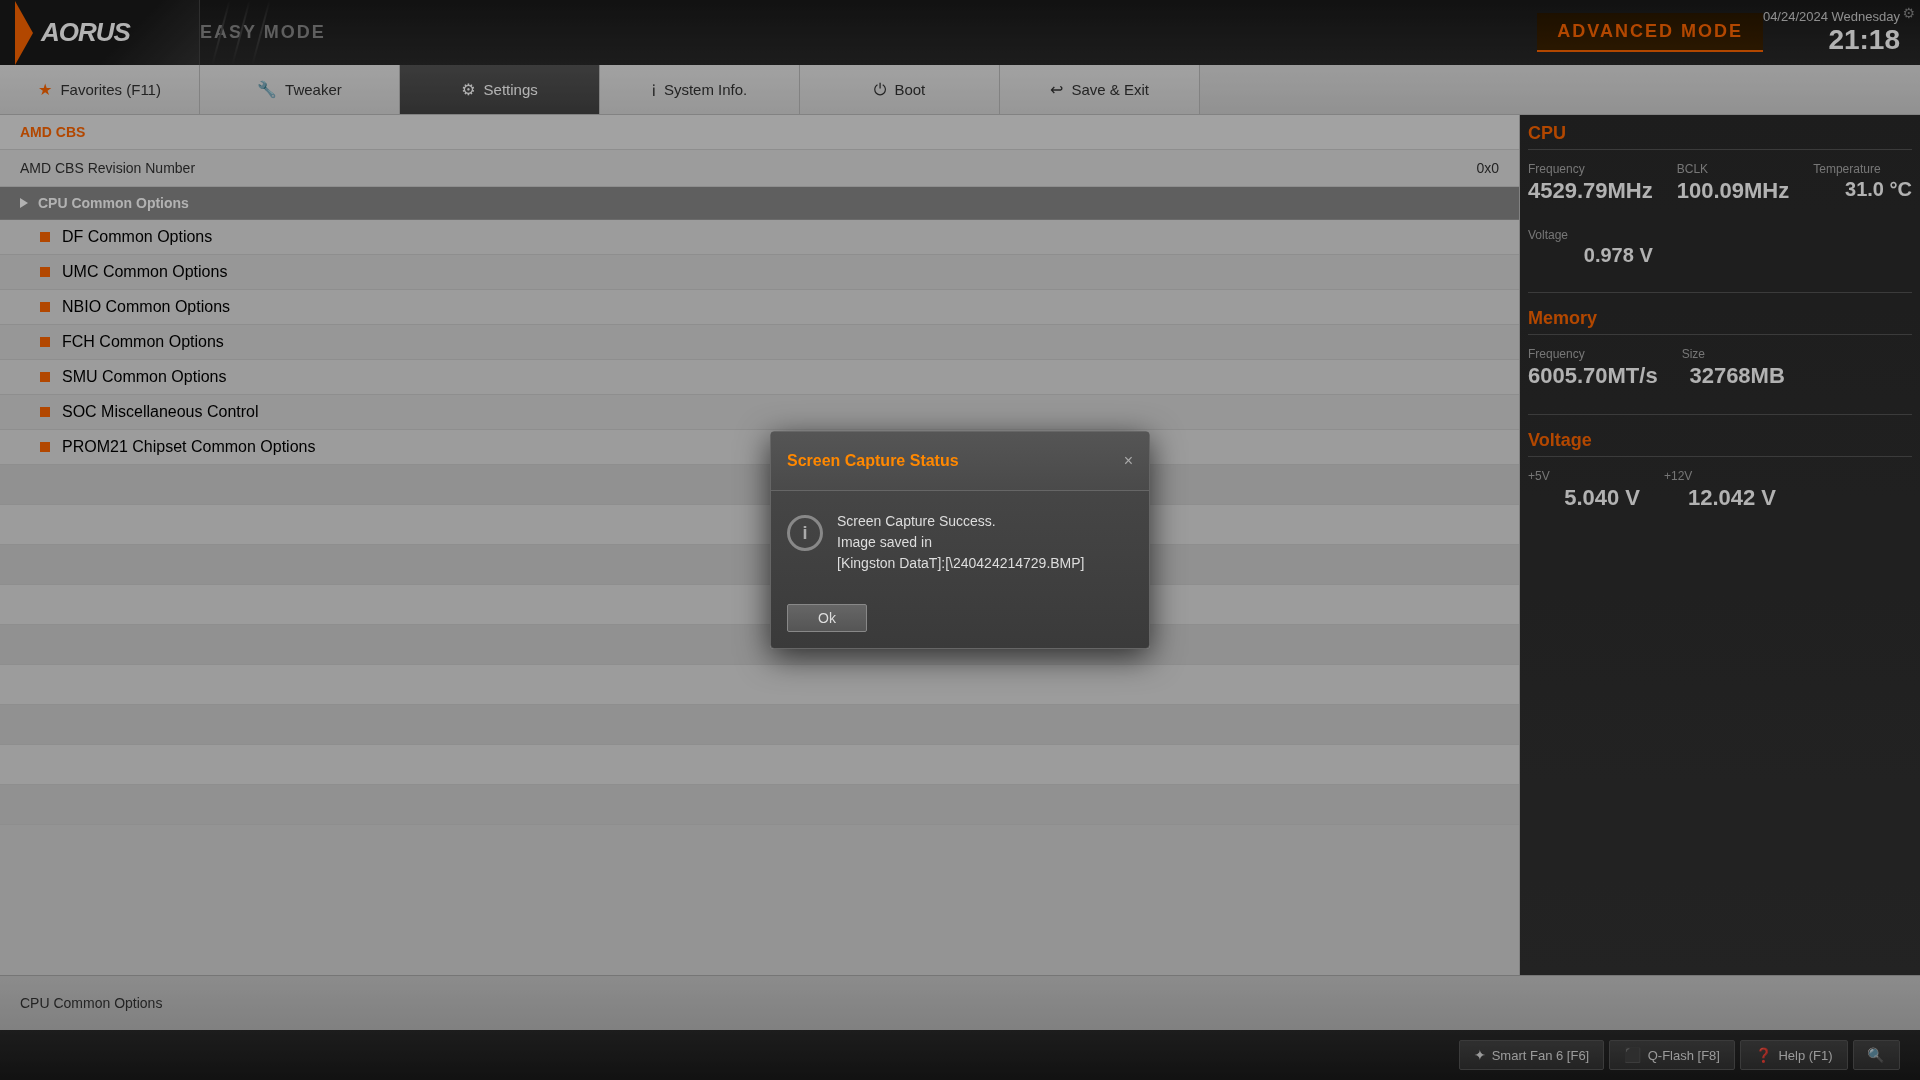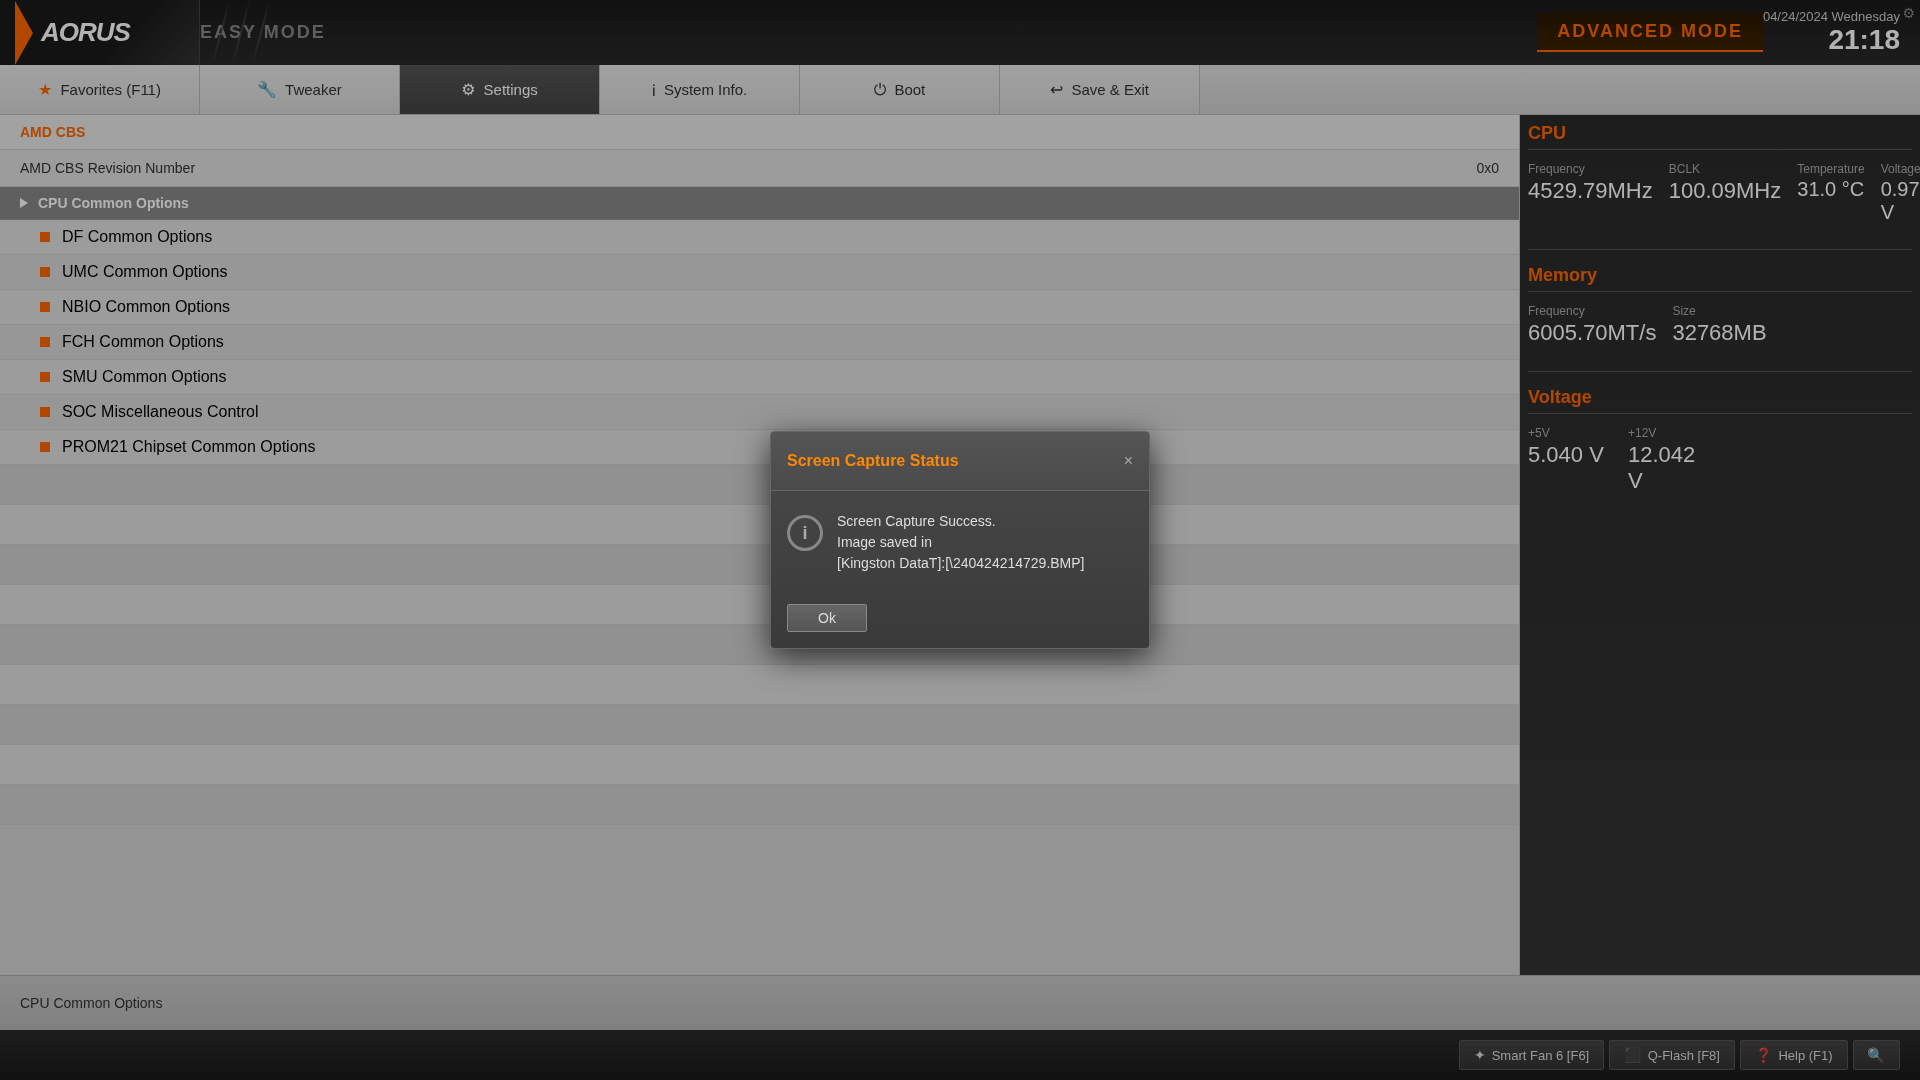--- a/index.html
+++ b/index.html
@@ -251,34 +251,35 @@
       color: #ff6600;
       font-size: 18px;
       font-weight: 700;
       margin-bottom: 12px;
       border-bottom: 1px solid #555;
       padding-bottom: 5px;
     }
 
     .stats-grid {
       display: grid;
-      grid-template-columns: 1fr 1fr 1fr 1fr;
-      gap: 16px;
+      grid-template-columns: 1fr 1fr 1fr;
+      gap: 24px;
     }
 
     .stats-label {
       color: #aaa;
       font-size: 12px;
       margin-bottom: 2px;
     }
 
     .stats-value {
       color: white;
       font-size: 20px;
-      font-weight: 400;
+      font-weight: 700;
+      text-align: right;
     }
 
     .stats-value-large {
       font-size: 22px;
     }
 
     
     .status-bar {
       width: 100%;
       height: 55px;

